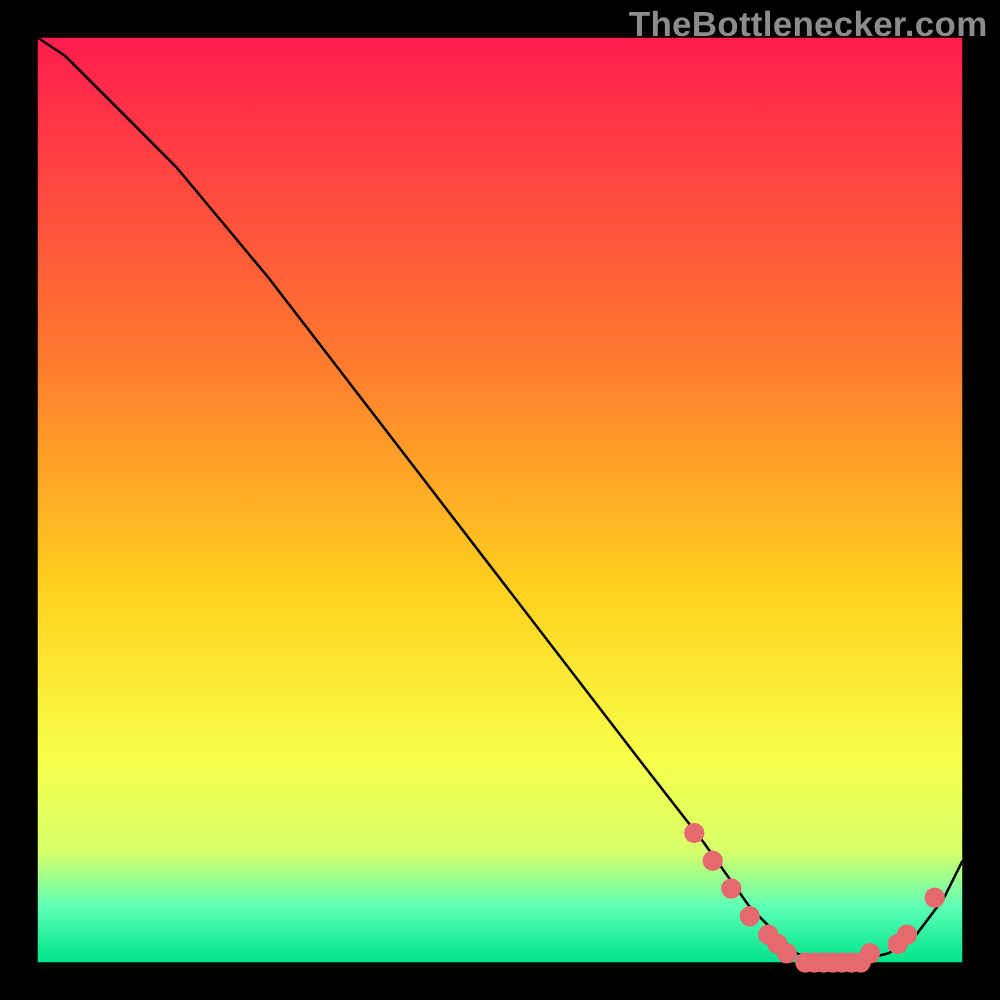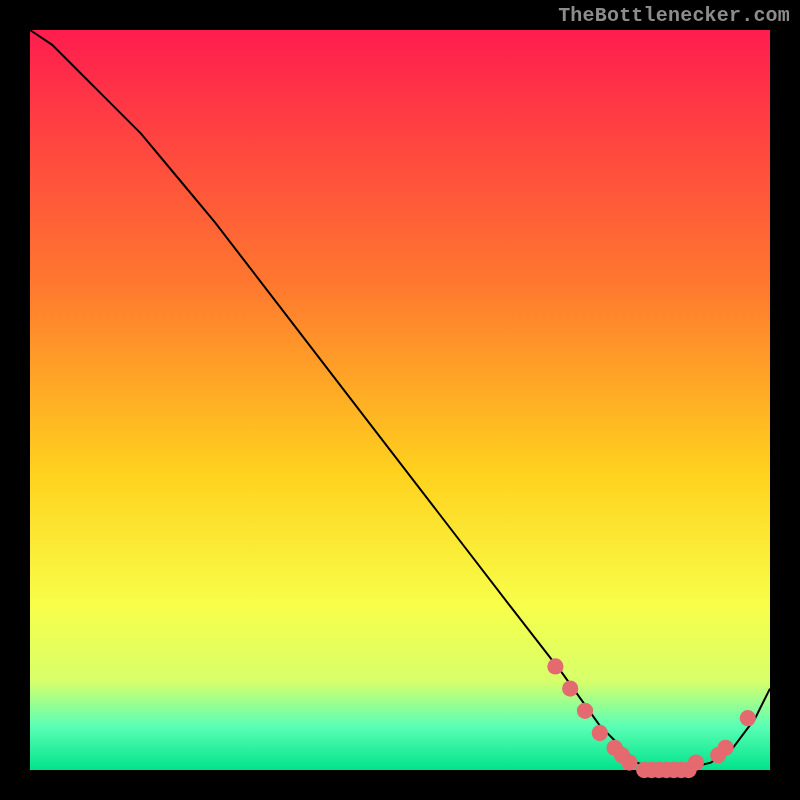--- a/index.html
+++ b/index.html
@@ -14,26 +14,25 @@
   .chart-wrap {
     position: relative;
     width: 800px;
     height: 800px;
     background: #000;
   }
   .watermark {
     position: absolute;
     top: 4px;
     right: 10px;
-    font-size: 20px;
+    font-size: 28px;
     font-weight: 600;
     color: #8c8c8c;
     letter-spacing: 0.2px;
     user-select: none;
-    font-family: Liberation Mono, monospace;
   }
   .plot {
     position: absolute;
     left: 30px;
     top: 30px;
     width: 740px;
     height: 740px;
   }
   .gradient {
     position: absolute;

